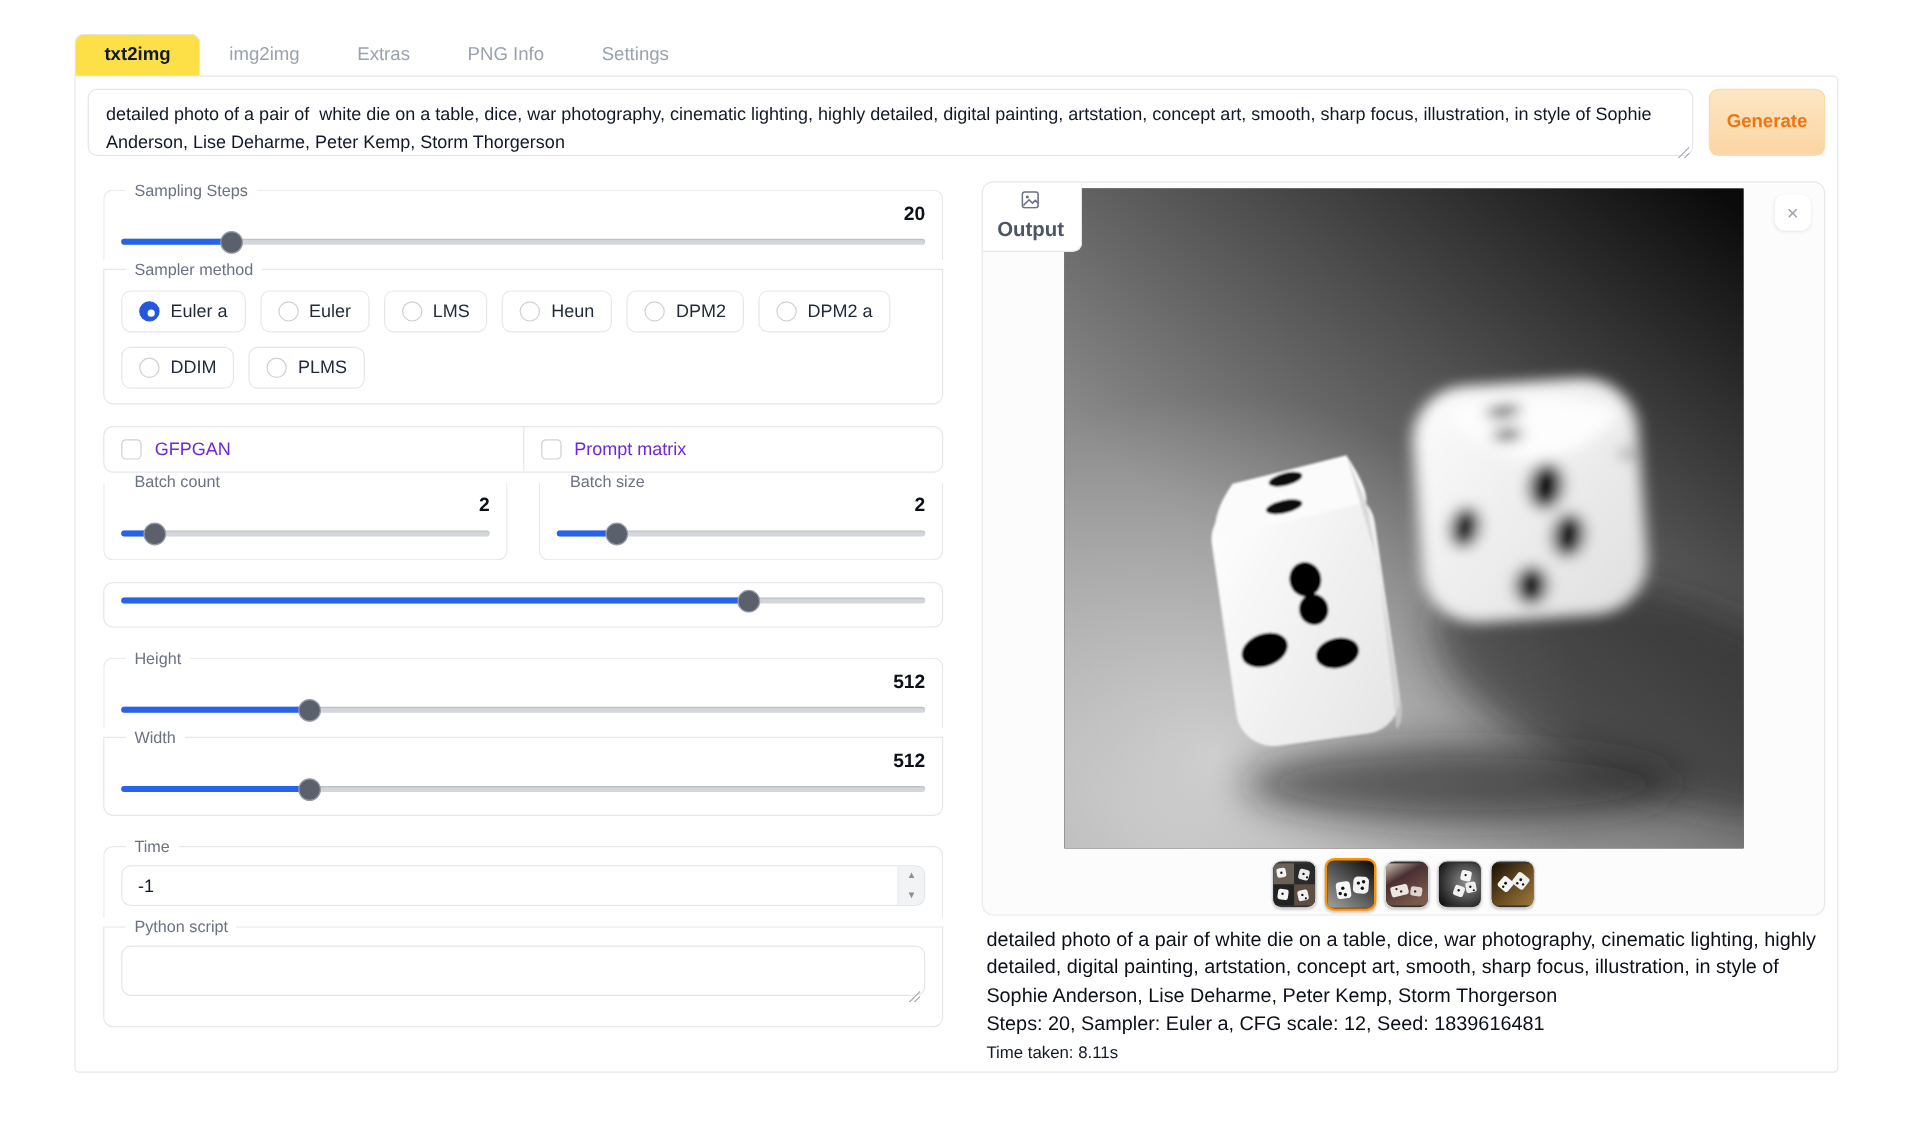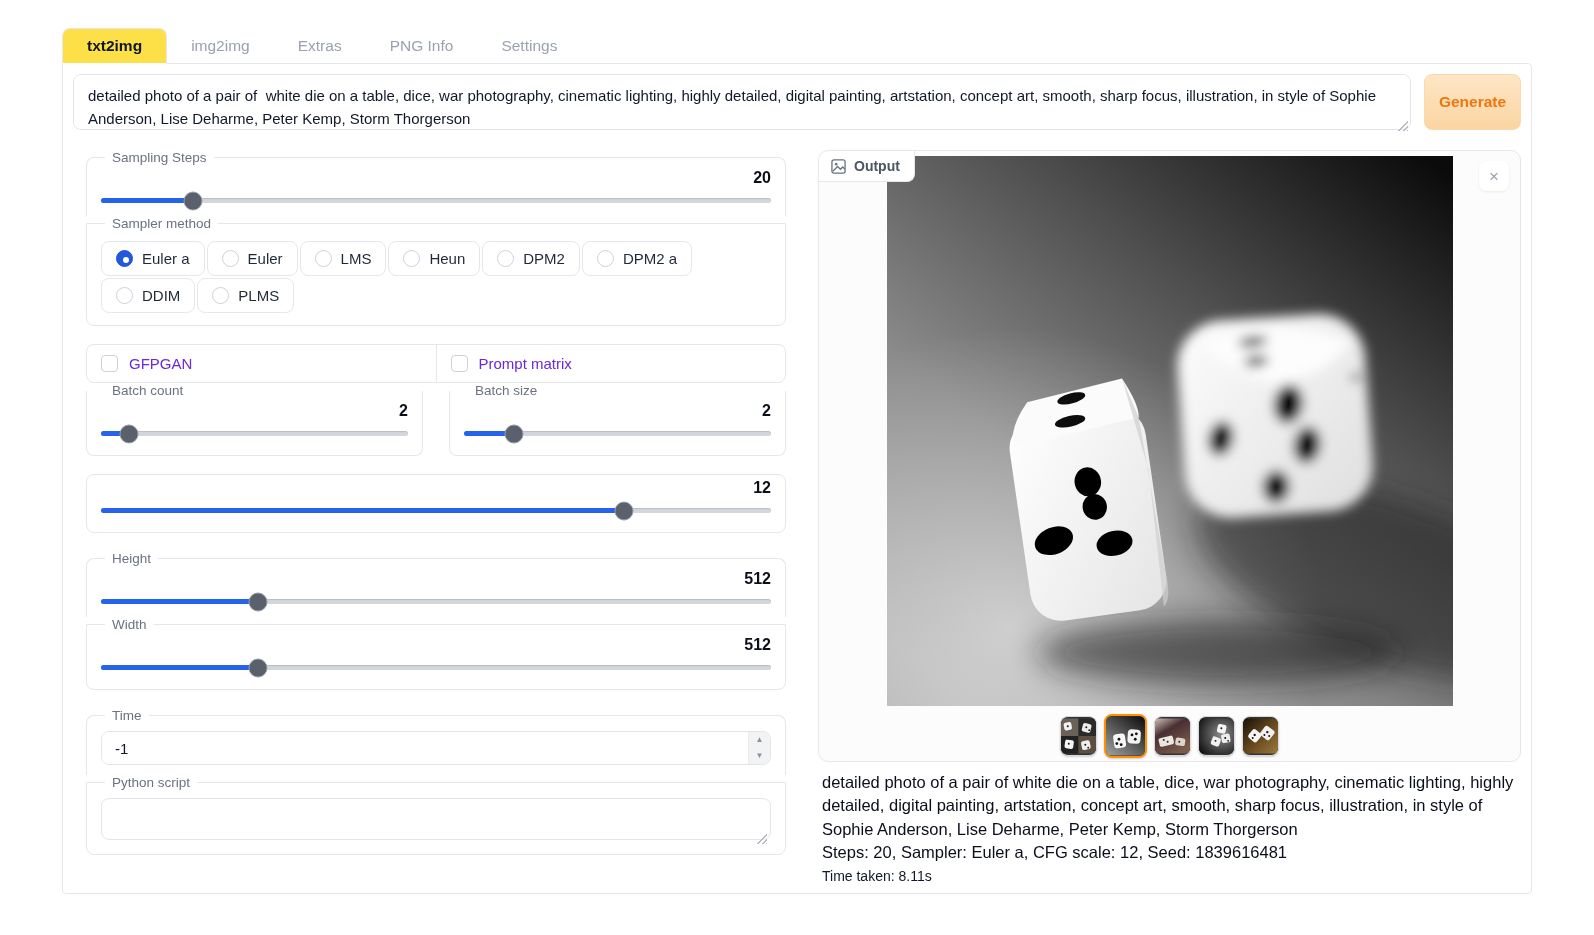--- a/index.html
+++ b/index.html
@@ -44,21 +44,21 @@
   
   .slider-value { text-align:right; font-size:16px; font-weight:600; color:#0b0f19; margin:0 0 3px 0; }
   .slider { position:relative; height:20px; cursor:pointer; }
   .slider .track { position:absolute; top:8px; left:0; right:0; height:5px; background:#d3d6db;
     border-radius:3px; box-shadow:inset 0 1px 1px rgba(0,0,0,.12); }
   .slider .fill { position:absolute; top:8px; left:0; height:5px; background:#2563eb; border-radius:3px; }
   .slider .handle { position:absolute; top:10.5px; width:19px; height:19px; border-radius:50%;
     background:#5a616c; border:1.5px solid #979da6; transform:translate(-50%,-50%); }
 
   
-  .radio-row { display:flex; gap:2px; margin-top:6px; flex-wrap:wrap; }
+  .radio-row { display:flex; gap:12px; margin-top:6px; flex-wrap:wrap; }
   .radio-pill { display:flex; align-items:center; gap:9px; border:1px solid #e5e7eb; border-radius:8px;
     background:#fff; padding:8px 14px; font-size:15px; color:#1f2937; cursor:pointer; }
   .radio-dot { width:17px; height:17px; border-radius:50%; border:1px solid #cdd1d7; background:#fff; position:relative; }
   .radio-pill.selected .radio-dot { background:#2257de; border-color:#2257de; }
   .radio-pill.selected .radio-dot::after { content:""; position:absolute; left:5.5px; top:5.5px;
     width:6px; height:6px; border-radius:50%; background:#fff; }
 
   
   .check-box-row { display:flex; border:1px solid #e5e7eb; border-radius:8px; margin-top:18px; background:#fff; }
   .check-cell { flex:1; display:flex; align-items:center; gap:11px; padding:10px 14px; cursor:pointer; }
@@ -79,21 +79,21 @@
   .spin-btn { flex:1; display:flex; align-items:center; justify-content:center; font-size:8px; cursor:pointer; line-height:1; }
   textarea.script { width:100%; height:42px; border:1px solid #e3e5e8; border-radius:8px; resize:none;
     outline:none; margin-top:4px; font-family:"Liberation Sans", sans-serif; }
   .script-wrap { position:relative; }
   .script-wrap .grip { right:4px; bottom:0px; }
 
   
   .gallery-panel { border:1px solid #e6e7ea; border-radius:10px; background:#fcfcfd; position:relative; height:612px; overflow:hidden; }
   .output-chip { position:absolute; left:0; top:0; z-index:5; display:flex; align-items:center; gap:8px;
     background:#fff; border-right:1px solid #e6e7ea; border-bottom:1px solid #e6e7ea;
-    border-radius:9px 0 8px 0; padding:7px 14px 7px 12px; color:#4b5563; font-size:14px; font-weight:700; }
+    border-radius:9px 0 8px 0; padding:7px 14px 7px 12px; color:#4b5563; font-size:17px; font-weight:700;flex-direction:column; }
   .close-btn { position:absolute; right:11px; top:10px; z-index:5; width:30px; height:30px; border:none;
     background:#fff; border-radius:8px; box-shadow:0 1px 3px rgba(0,0,0,.08); color:#9aa2af;
     font-size:17px; cursor:pointer; line-height:1; }
   .main-image { position:absolute; left:50%; top:5px; transform:translateX(-50%); width:566px; height:550px;
     background:#222; }
   .thumbs { position:absolute; left:0; right:0; top:563px; display:flex; justify-content:center;
     gap:7px; align-items:center; }
   .thumb { width:37px; height:40px; border-radius:8px; overflow:hidden; border:1px solid #d8dadf;
     box-shadow:0 1px 2px rgba(0,0,0,.18); cursor:pointer; padding:0; background:#333; }
   .thumb svg { display:block; width:100%; height:100%; }
@@ -203,21 +203,20 @@
           <div class="slider-value">2</div>
           <div class="slider">
             <div class="track"></div>
             <div class="fill" style="width: 16.3%;"></div>
             <div class="handle" style="left: 16.3%;"></div>
           </div>
         </fieldset>
       </div>
 
       <fieldset class="mt">
-        <div class="slider-value">12</div>
         <div class="slider">
           <div class="track"></div>
           <div class="fill" style="width: 78%;"></div>
           <div class="handle" style="left: 78%;"></div>
         </div>
       </fieldset>
 
       <fieldset class="mt stack-top">
         <legend>Height</legend>
         <div class="slider-value">512</div>
@@ -240,21 +239,21 @@
       <fieldset class="mt stack-top" style="padding-bottom:10px;">
         <legend>Time</legend>
         <div class="seed-input-wrap">
           <input class="seed-input" type="text" value="-1" style="">
           <div class="spinner">
             <div class="spin-btn">▲</div>
             <div class="spin-btn">▼</div>
           </div>
         </div>
       </fieldset>
-      <fieldset class="stack-bottom" style="padding-bottom:10px;">
+      <fieldset class="stack-bottom" style="padding-bottom:20px;">
         <legend>Python script</legend>
         <div class="script-wrap">
           <textarea class="script" style=""></textarea>
           <div class="grip"></div>
         </div>
       </fieldset>
     </div>
 
     <div class="right-col">
       <div class="gallery-panel">

